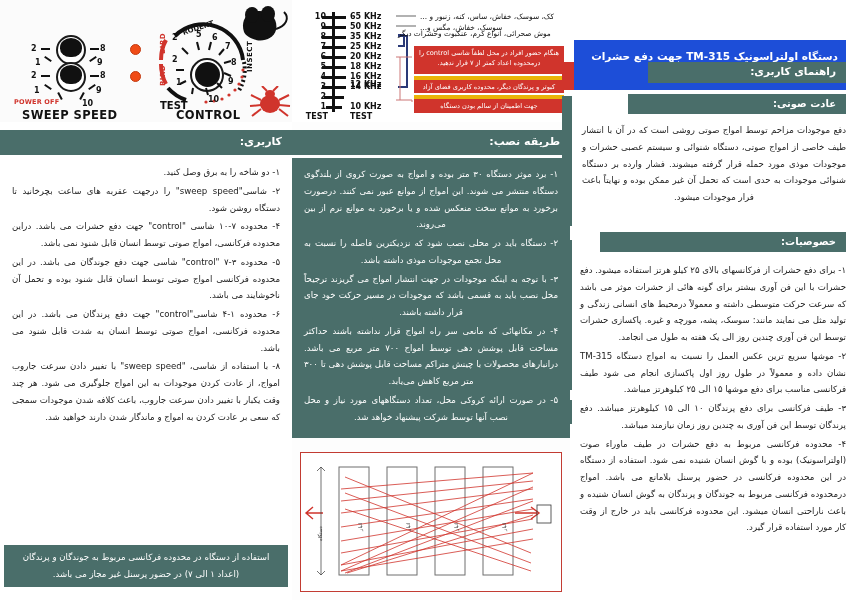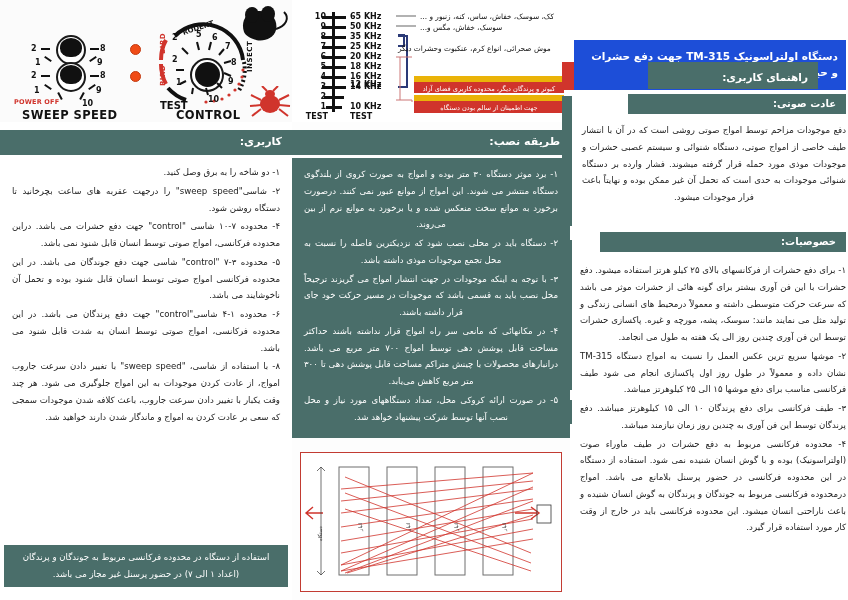--- a/index.html
+++ b/index.html
@@ -112,24 +112,24 @@
     width: 272px;
     background: #1d4ed8;
     color: #fff;
     font-size: 10.5px; font-weight: bold;
     padding: 8px 8px 9px 8px;
     line-height: 1.55;
     margin-top: 32px;
   }
   #guide-header {
     position: absolute; left: 78px; top: 62px;
-    width: 170px;
+    width: 198px;
     background: #4a6e6a;
     color: #fff; font-size: 10.5px; font-weight: bold;
-    text-align: right; padding: 9px 10px 6px 10px;
+    text-align: right; padding: 3px 10px 6px 10px;
   }
   #attack-header {
     position: absolute; left: 58px; top: 94px;
     width: 218px;
     background: #4a6e6a;
     color: #fff; font-size: 10px; font-weight: bold;
     text-align: right; padding: 4px 10px 5px 10px;
   }
   #attack-body {
     position: absolute; left: 12px; top: 122px;
@@ -229,21 +229,21 @@
 
   .callout {
     position: absolute;
     background: #d0342c;
     color: #fff;
     font-size: 6.6px;
     line-height: 1.5;
     text-align: center;
     padding: 3px 5px;
     direction: rtl;
-    border-top: 6px solid #eab308;
+    border-top: 4px solid #eab308;
   }
   .cat-line {
     position: absolute;
     font-size: 7.4px; color: #111;
     direction: rtl; text-align: right;
     white-space: nowrap;
   }
   .room-lbl {
     position: absolute;
     font-size: 5px; color: #333;
@@ -441,22 +441,23 @@
         <path d="M104 57 L108 57 L108 100 L104 100" stroke="#c77" stroke-width="1" fill="none"></path>
         <line x1="104" y1="16" x2="124" y2="16" stroke="#999" stroke-width="1.5"></line>
         <line x1="104" y1="26" x2="124" y2="26" stroke="#999" stroke-width="1.5"></line>
         <line x1="108" y1="57" x2="120" y2="57" stroke="#c77" stroke-width="1"></line>
         <line x1="108" y1="100" x2="120" y2="100" stroke="#c77" stroke-width="1"></line>
         <line x1="120" y1="100" x2="120" y2="102" stroke="#c77" stroke-width="1"></line>
       </svg>
 
       <div class="cat-line" style="left:128px; top:12px;">کک، سوسک، خفاش، ساس، کنه، زنبور و ...</div>
       <div class="cat-line" style="left:128px; top:23px;">سوسک، خفاش، مگس و...</div>
-      <div class="cat-line" style="left:106px; top:44px;">موش صحرائی، انواع کرم، عنکبوت وحشرات دیگر</div>
-
+      <div class="cat-line" style="left:106px; top:29px;">موش صحرائی، انواع کرم، عنکبوت وحشرات دیگر</div>
+
+      <div class="callout" style="left:122px; top:46px; width:150px; height:28px; border-top:none;">هنگام حضور افراد در محل لطفاً شاسی control را درمحدوده اعداد کمتر از ۷ قرار ندهید.</div>
       <div class="callout" style="left:122px; top:76px; width:150px; height:17px;">کبوتر و پرندگان دیگر، محدوده کاربری فضای آزاد</div>
       <div class="callout" style="left:122px; top:95px; width:150px; height:18px;">جهت اطمینان از سالم بودن دستگاه</div>
     </div>
 
     <div id="install-header" class="teal-head">طریقه نصب:</div>
 
     <div id="install-body" class="teal-body">
       <p>۱- برد موثر دستگاه ۳۰ متر بوده و امواج به صورت کروی از بلندگوی دستگاه منتشر می شوند. این امواج از موانع عبور نمی کنند. درصورت برخورد به موانع سخت منعکس شده و یا برخورد به موانع نرم از بین می‌روند.</p>
       <p>۲- دستگاه باید در محلی نصب شود که نزدیکترین فاصله را نسبت به محل تجمع موجودات موذی داشته باشد.</p>
       <p>۳- با توجه به اینکه موجودات در جهت انتشار امواج می گریزند ترجیحاً محل نصب باید به قسمی باشد که موجودات در مسیر حرکت خود جای قرار داشته باشند.</p>

